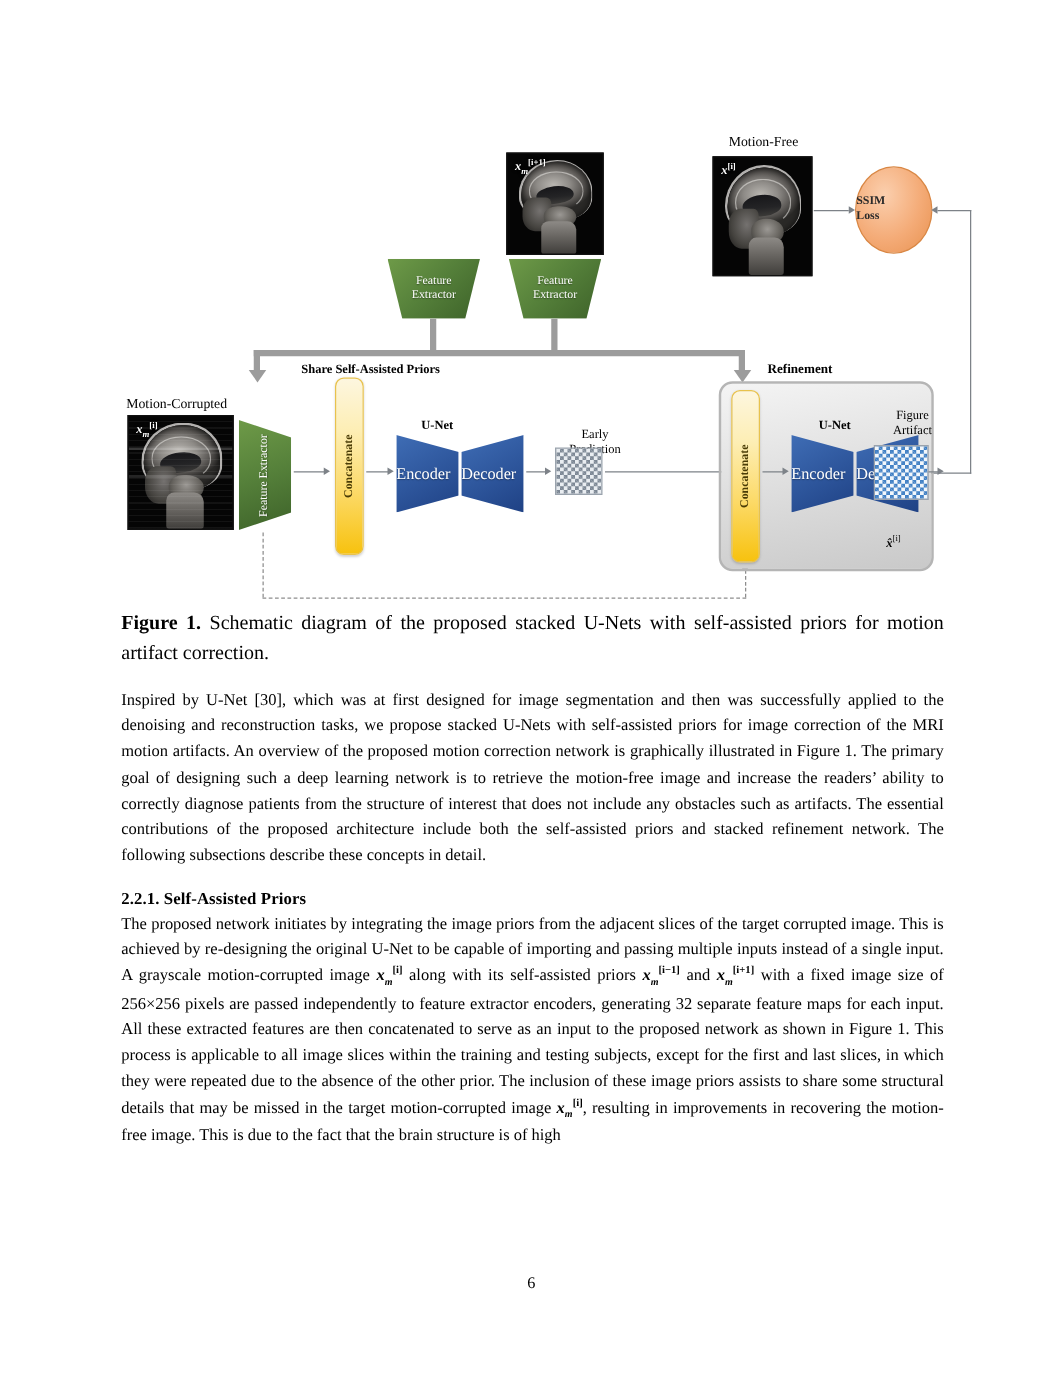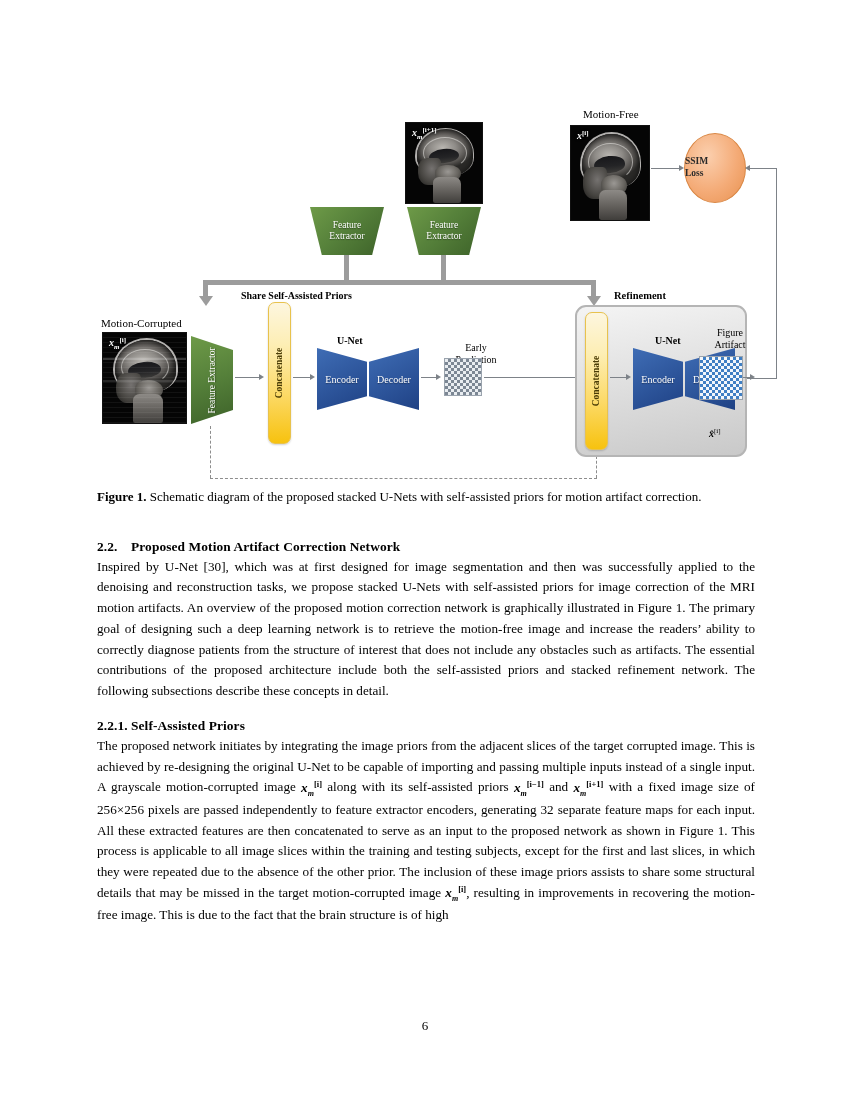--- a/index.html
+++ b/index.html
@@ -127,22 +127,22 @@
     transform:rotate(-90deg);
     white-space:nowrap;
     font-size:9.5px; font-weight:bold; color:#4a3c06;
     font-family:"Liberation Serif", serif;
   }
 
   
   .enc, .dec {
     position:absolute;
     background:linear-gradient(150deg,#3f6db5 0%,#2d559b 55%,#1f4184 100%);
-    color:#fff; font-size:10px;
-    display:flex; align-items:center; justify-content:center;
+    color:#fff; font-size:13px;
+    display:flex; align-items:center; justify-content:flex-start;
     text-shadow:0 1px 1px rgba(0,0,0,.35);
   }
   .enc { clip-path: polygon(0% 0%, 100% 22%, 100% 78%, 0% 100%); }
   .dec { clip-path: polygon(0% 22%, 100% 0%, 100% 100%, 0% 78%); }
 
   
   .checker {
     position:absolute;
     border:1px solid #9aa3ad;
   }
@@ -236,22 +236,22 @@
   }
   .math-lab {
     position:absolute; font-size:10px; font-family:"Liberation Serif", serif;
   }
   .math-lab i { font-weight:bold; }
   .math-lab sup { font-size:7px; }
 
   
   .body { position:absolute; left:97px; top:487px; width:658px; }
   .caption {
-    font-size:13px; line-height:1.52; text-align:justify;
-    margin:0 0 32px 0;
+    font-size:16px; line-height:1.52; text-align:justify;
+    margin:0 0 14px 0;
   }
   .caption b { font-weight:bold; }
   h2.sec {
     font-size:13.4px; font-weight:bold; margin:0 0 2px 0;
     letter-spacing:.1px;
   }
   h2.sec .num { display:inline-block; width:34px; }
   p.para {
     font-size:13.2px; line-height:1.57; text-align:justify;
     margin:0 0 16px 0;
@@ -422,23 +422,20 @@
     <div class="dash-arrow-up" style="left:497.5px; top:351px;"></div>
 
   </div>
 
   <div class="body">
 
     <p class="caption">
       <b>Figure 1.</b><span> Schematic diagram of the proposed stacked U-Nets with self-assisted priors for motion artifact correction.</span>
     </p>
 
-    <h2 class="sec">
-      <span class="num">2.2.</span><span>Proposed Motion Artifact Correction Network</span>
-    </h2>
     <p class="para">Inspired by U-Net [30], which was at first designed for image segmentation and then was successfully applied to the denoising and reconstruction tasks, we propose stacked U-Nets with self-assisted priors for image correction of the MRI motion artifacts. An overview of the proposed motion correction network is graphically illustrated in Figure 1. The primary goal of designing such a deep learning network is to retrieve the motion-free image and increase the readers’ ability to correctly diagnose patients from the structure of interest that does not include any obstacles such as artifacts. The essential contributions of the proposed architecture include both the self-assisted priors and stacked refinement network. The following subsections describe these concepts in detail.</p>
 
     <h2 class="sec">
       <span class="num">2.2.1.</span><span>Self-Assisted Priors</span>
     </h2>
     <p class="para tight">
       <span>The proposed network initiates by integrating the image priors from the adjacent slices of the target corrupted image. This is achieved by re-designing the original U-Net to be capable of importing and passing multiple inputs instead of a single input. A grayscale motion-corrupted image </span><span class="mvar">x<sub>m</sub><span class="msup">[i]</span></span><span> along with its self-assisted priors </span><span class="mvar">x<sub>m</sub><span class="msup">[i−1]</span></span><span> and </span><span class="mvar">x<sub>m</sub><span class="msup">[i+1]</span></span><span> with a fixed image size of 256×256 pixels are passed independently to feature extractor encoders, generating 32 separate feature maps for each input. All these extracted features are then concatenated to serve as an input to the proposed network as shown in Figure 1. This process is applicable to all image slices within the training and testing subjects, except for the first and last slices, in which they were repeated due to the absence of the other prior. The inclusion of these image priors assists to share some structural details that may be missed in the target motion-corrupted image </span><span class="mvar">x<sub>m</sub><span class="msup">[i]</span></span><span>, resulting in improvements in recovering the motion-free image. This is due to the fact that the brain structure is of high</span>
     </p>
   </div>
 

